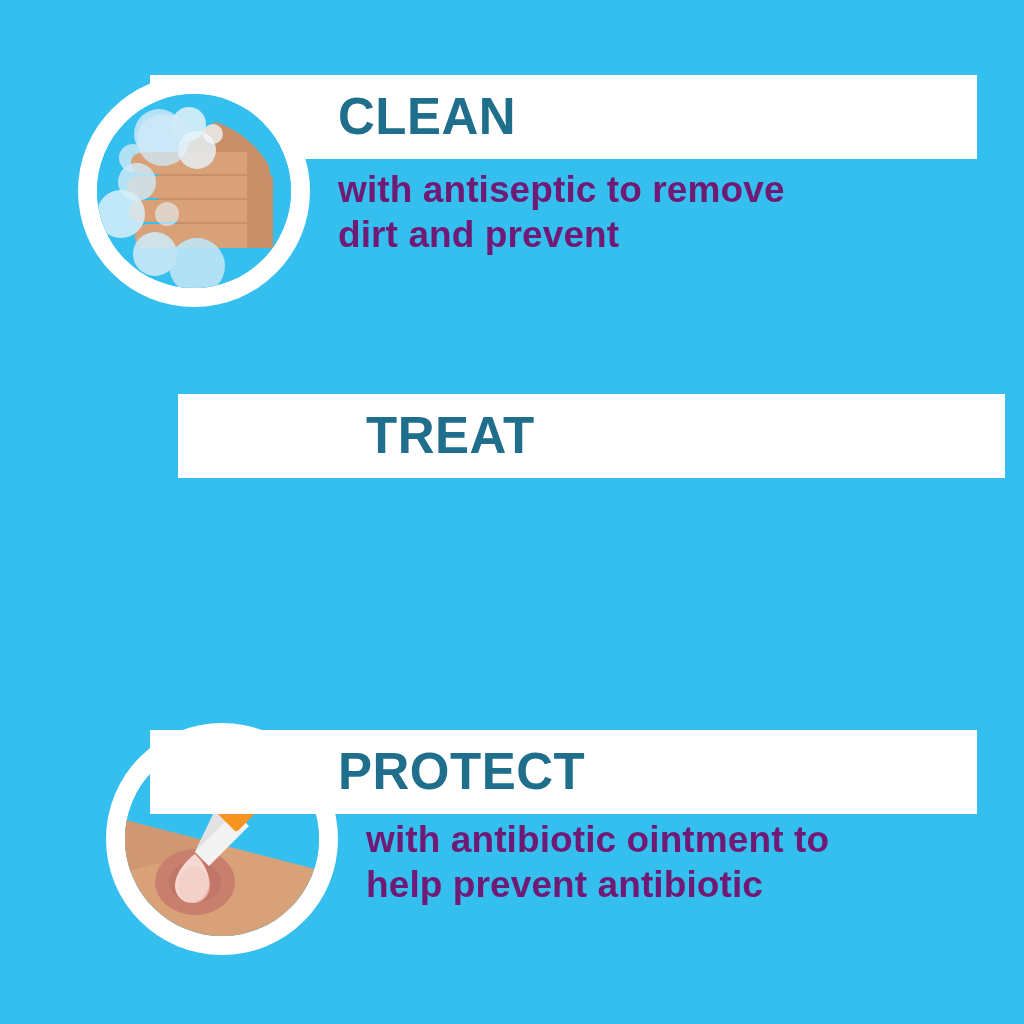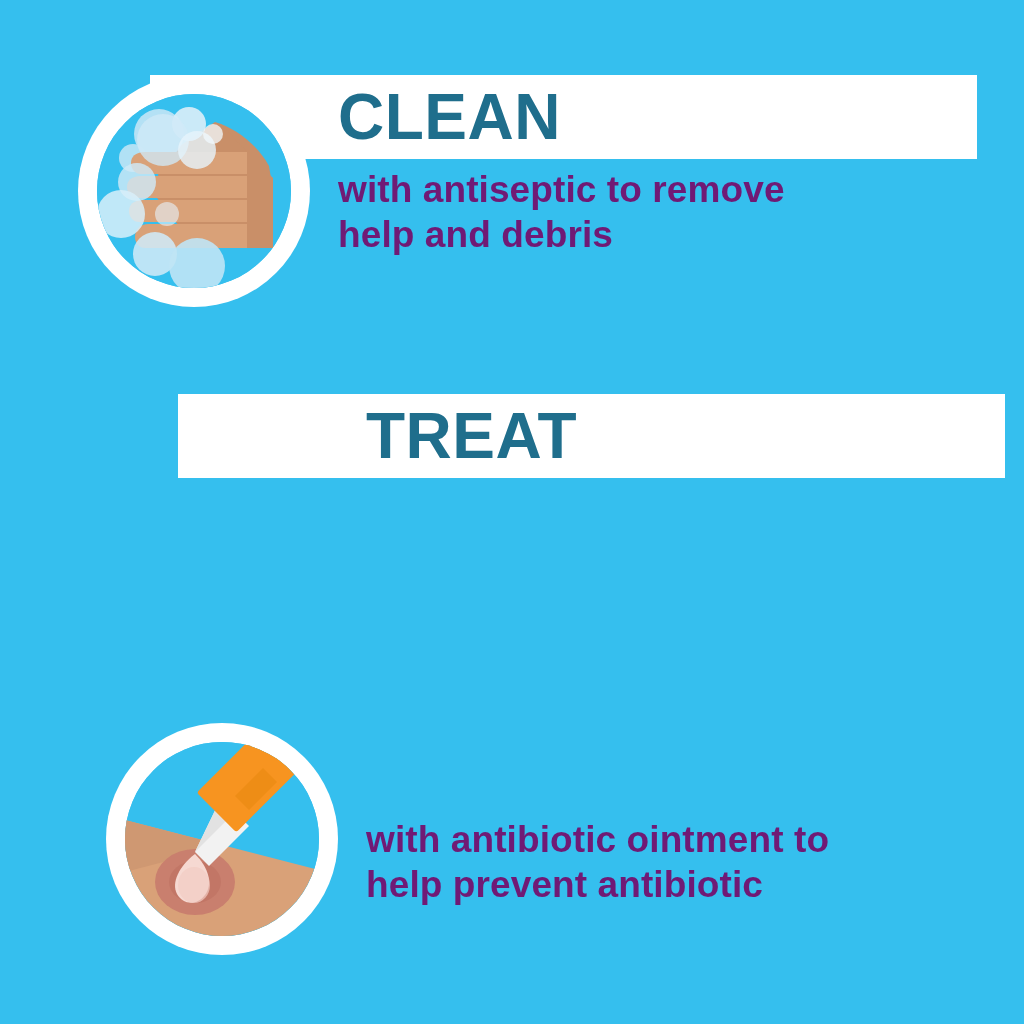--- a/index.html
+++ b/index.html
@@ -38,21 +38,21 @@
     height: 84px;
     background: #ffffff;
   }
   .step-1 .title-bar { top: 75px; }
   .step-2 .title-bar { top: 76px; }
   .step-3 .title-bar { top: 75px; }
 
   .title-text {
     position: absolute;
     left: 338px;
-    font-size: 64px;
+    font-size: 51px;
     font-weight: bold;
     letter-spacing: 0.5px;
     color: #1f6e8c;
     line-height: 84px;
     white-space: nowrap;
   }
   .step-1 .title-text { top: 75px; }
   .step-2 .title-text { top: 76px; }
   .step-3 .title-text { top: 75px; }
 
@@ -148,21 +148,21 @@
           <circle cx="70" cy="120" r="12" fill="#e6f4fb" opacity="0.6"></circle>
           <circle cx="116" cy="40" r="10" fill="#f2f9fd" opacity="0.75"></circle>
         </svg>
       </div>
     </div>
 
     <div class="title-text">CLEAN</div>
 
     <div class="desc">
       <span>with antiseptic to remove</span>
-      <span>help and debris</span>
+      <span>dirt and prevent</span>
     </div>
   </div>
 
   <div class="step step-2">
 
     <div class="title-bar"></div>
 
     <div class="icon-circle">
       <div class="icon-inner">
         <svg width="194" height="194" viewBox="0 0 194 194" xmlns="http://www.w3.org/2000/svg">
@@ -189,14 +189,21 @@
     </div>
 
     <div class="title-text">TREAT</div>
 
     <div class="desc">
       <span>with antibiotic ointment to</span>
       <span>help prevent antibiotic</span>
     </div>
   </div>
 
+  <div class="step step-3">
+
+    <div class="title-bar"></div>
+
+    <div class="title-text">PROTECT</div>
+
+  </div>
 
 </div>
 
 </body></html>

